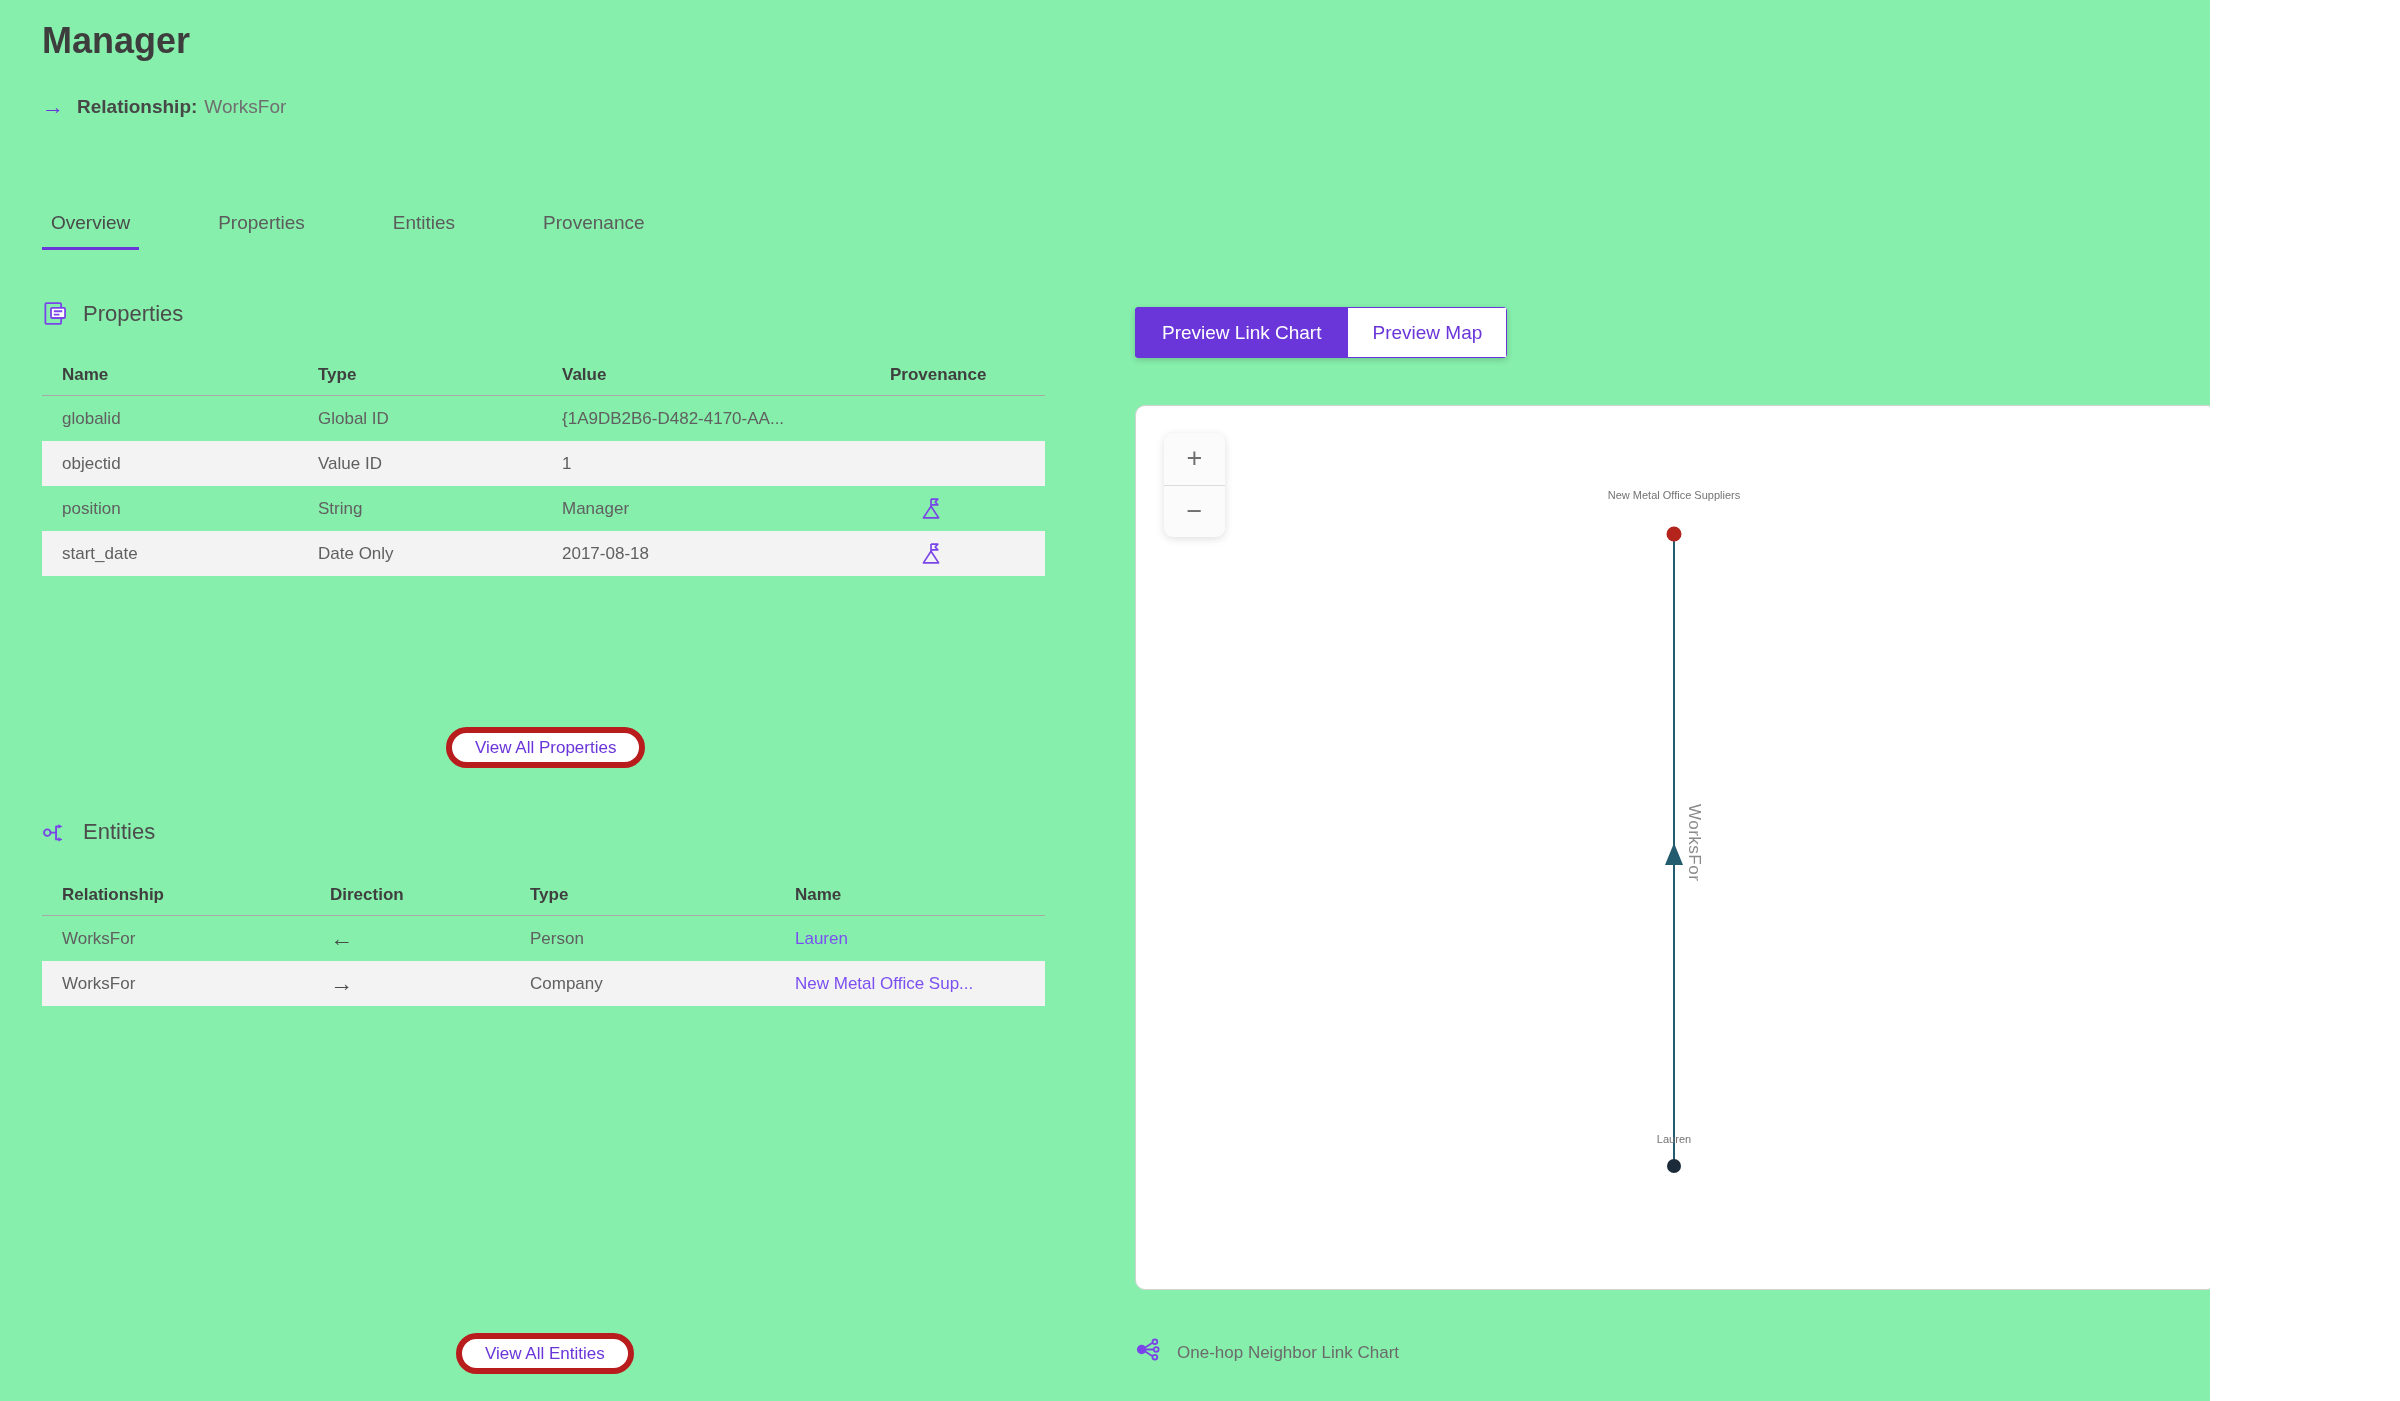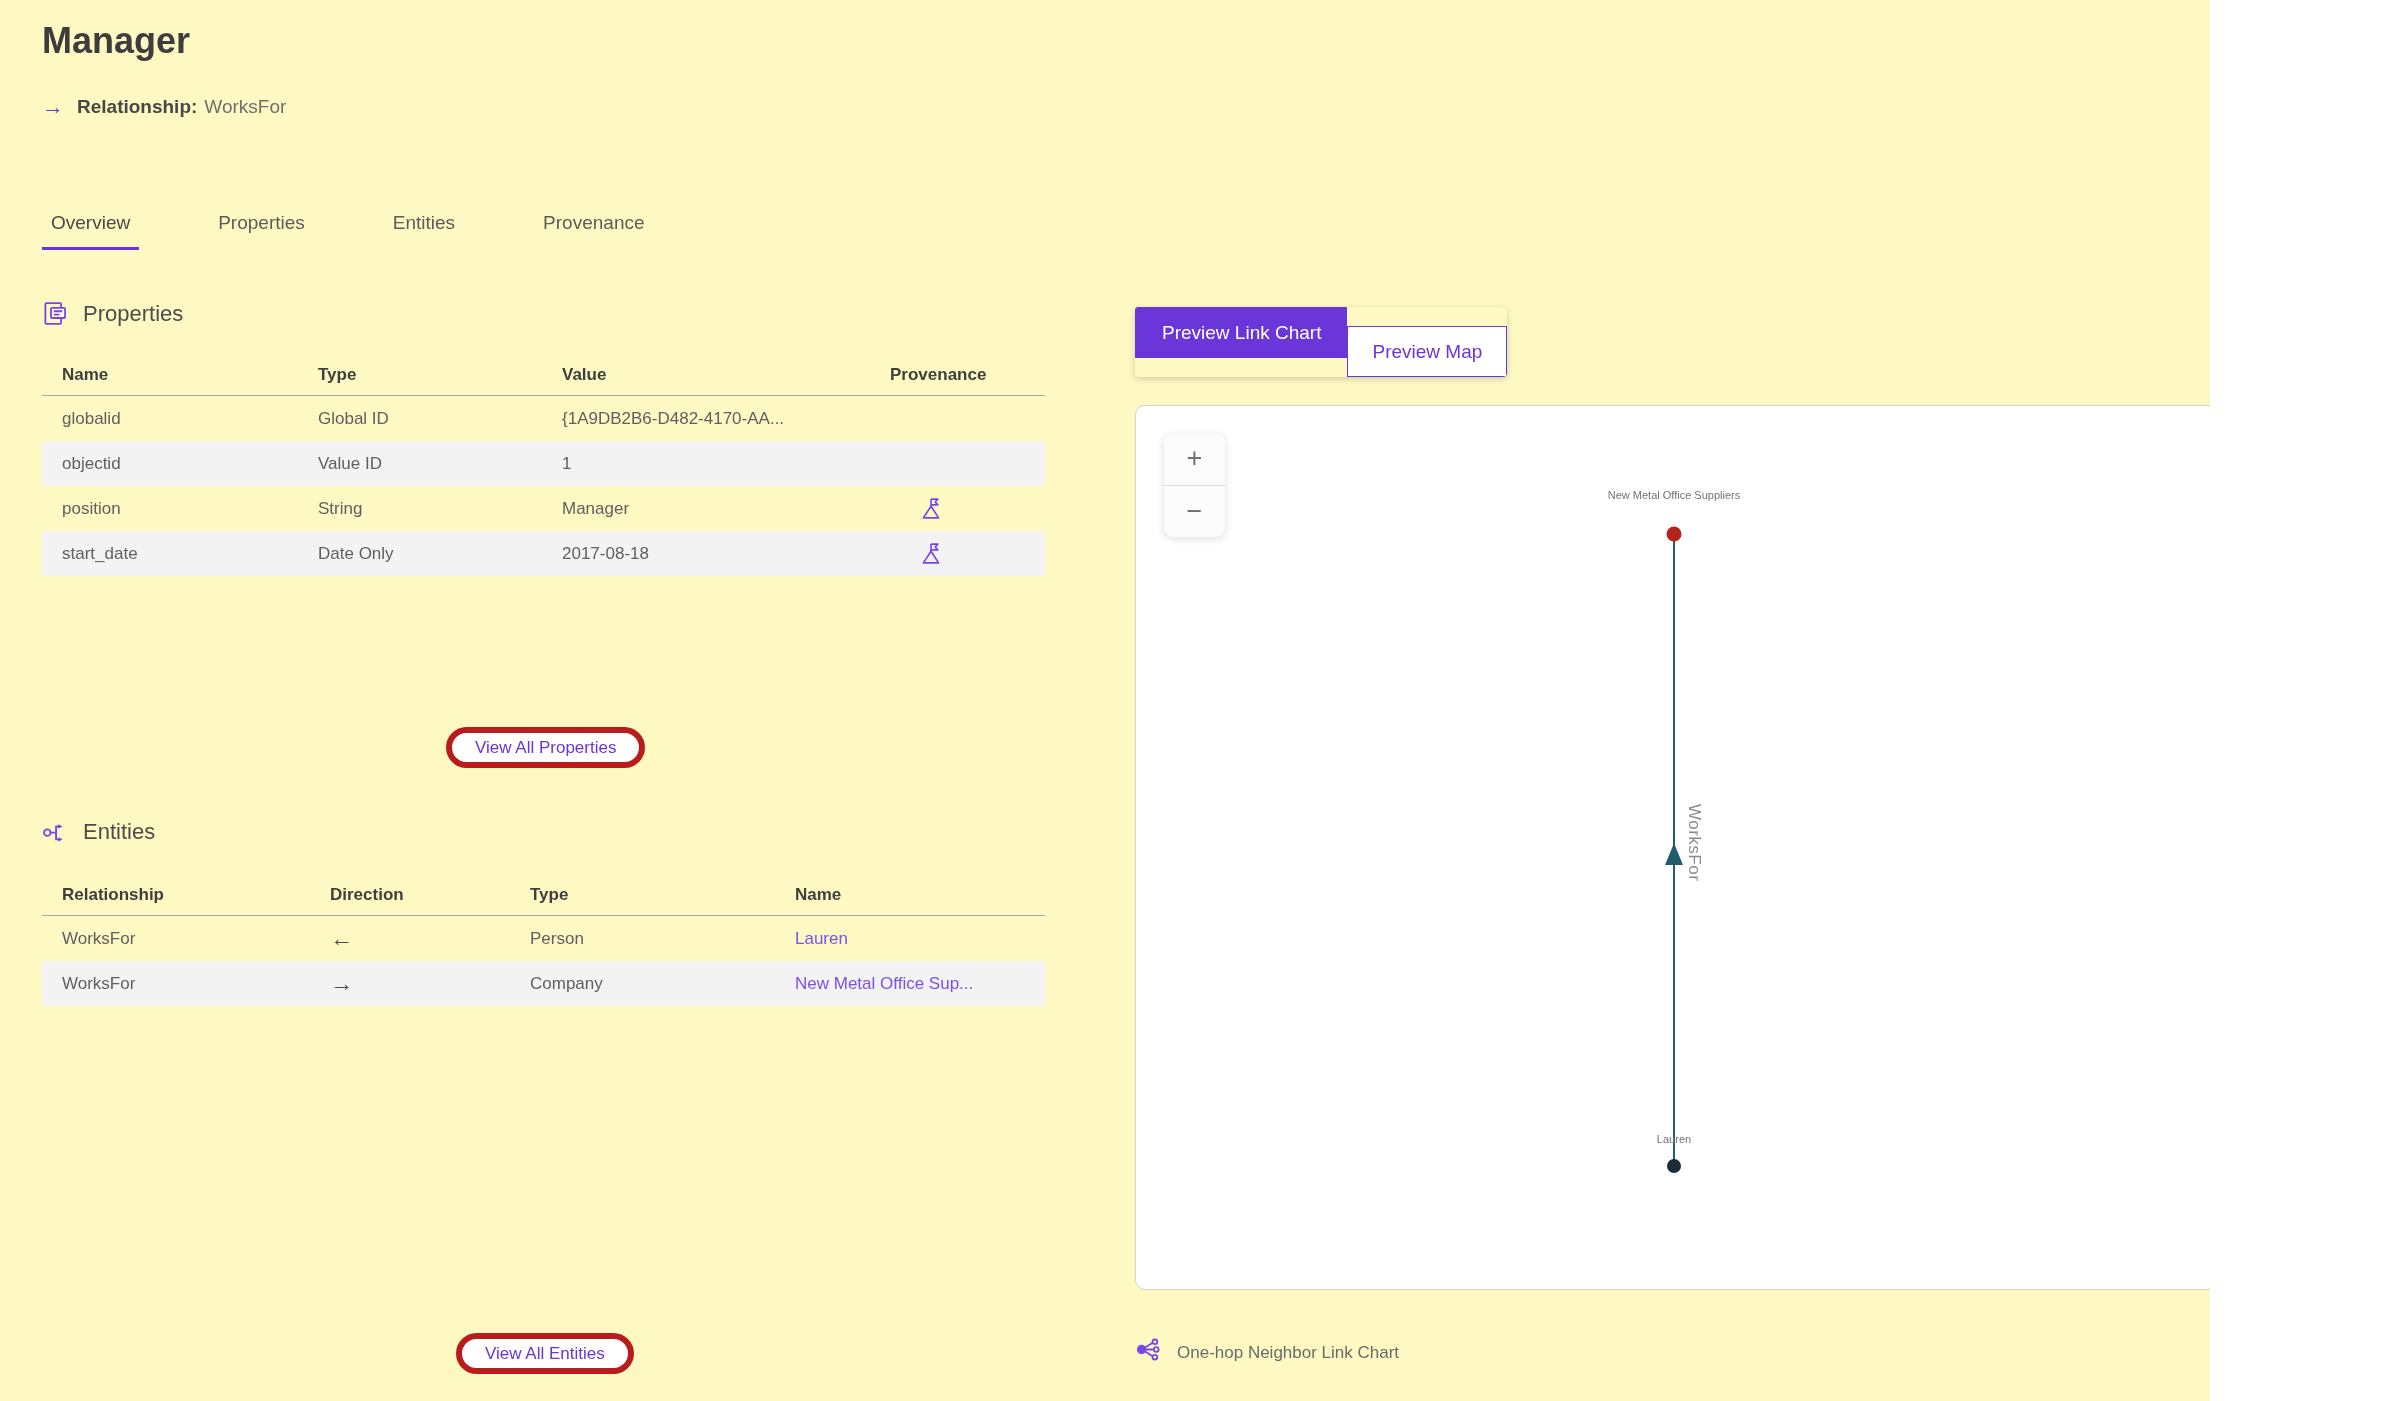--- a/index.html
+++ b/index.html
@@ -1,18 +1,18 @@
 <!DOCTYPE html>
 <html><head>
 <meta charset="utf-8">
 <style>
   * { margin:0; padding:0; box-sizing:border-box; }
   html,body { background:#fff; }
   body { font-family:"Liberation Sans", sans-serif; }
-  #app { position:relative; width:2210px; height:1401px; background:#fef9c3; overflow:hidden;text-decoration:underline; }
+  #app { position:relative; width:2210px; height:1401px; background:#86efac; overflow:hidden;text-decoration:underline; }
 
   
   .page-title { position:absolute; left:42px; top:20px; font-size:36px; font-weight:700; color:#3d3d3d; }
   .subtitle { position:absolute; left:42px; top:96px; display:flex; align-items:center; gap:13px; font-size:19px; }
   .subtitle .arrow { color:#6a35d9; font-size:22px; line-height:1; }
   .subtitle .lbl { font-weight:700; color:#474747; }
   .subtitle .val { color:#6f6f6f; margin-left:-6px; }
 
   
   .action-card { position:absolute; left:2194px; top:2px; width:198px; height:156px; background:#f8f8f8;
@@ -50,21 +50,21 @@
   .pill-btn { position:absolute; height:41px; padding:0 23px; background:#fff; border:6px solid #b91c1c;
               border-radius:21px; color:#6a35d9; font-size:17px; font-family:inherit; cursor:pointer; }
   .btn-all-props { left:446px; top:727px; }
   .btn-all-ents  { left:456px; top:1333px; }
 
   
   .toggle-group { position:absolute; left:1135px; top:307px; display:flex; border-radius:4px;
                   box-shadow:0 2px 6px rgba(0,0,0,0.18); overflow:hidden; }
   .toggle-btn { height:51px; font-size:19px; font-family:inherit; cursor:pointer; border:1px solid #6a35d9; }
   .toggle-active { background:#6a35d9; color:#fff; padding:0 26px; border-right:none; }
-  .toggle-inactive { background:#fff; color:#6a35d9; padding:0 24px;margin-top:19px; }
+  .toggle-inactive { background:#fff; color:#6a35d9; padding:0 24px; }
 
   
   .chart-panel { position:absolute; left:1135px; top:405px; width:1082px; height:885px;
                  border:1px solid #d2d2d2; border-radius:10px; background:#fff; }
   .zoom-ctrl { position:absolute; left:28px; top:27px; width:61px; height:104px; background:#fbfbfb;
                border-radius:9px; box-shadow:0 2px 9px rgba(0,0,0,0.13); display:flex; flex-direction:column; }
   .zoom-btn { flex:1; background:none; border:none; font-size:27px; color:#6f6f6f; cursor:pointer;
               font-family:inherit; line-height:1; }
   .zoom-out { border-top:1px solid #dcdcdc; }
 

